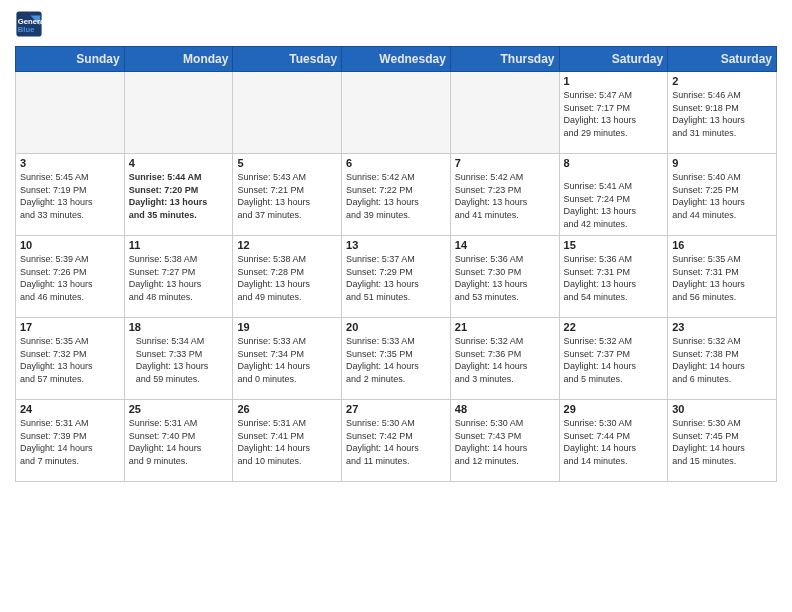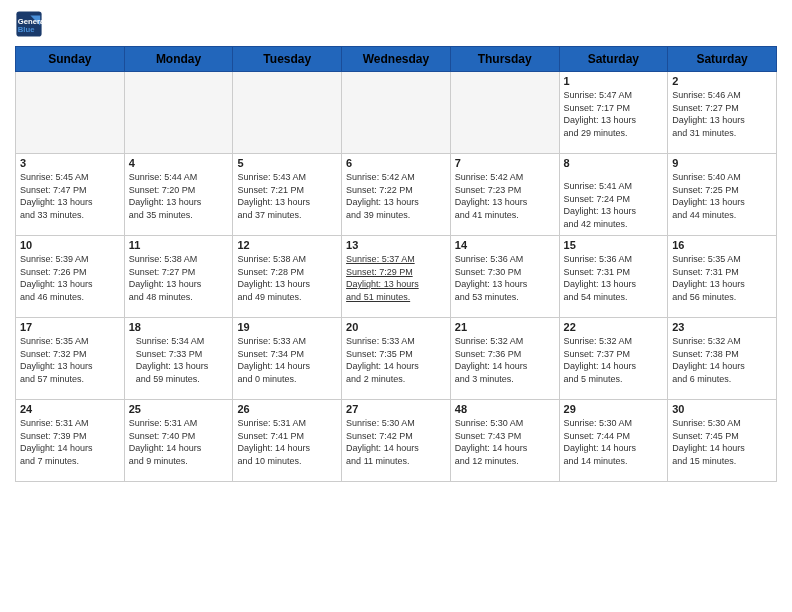--- a/index.html
+++ b/index.html
@@ -43,25 +43,25 @@
       font-size: 14px;
       color: #444;
     }
     .calendar {
       width: 100%;
       border-collapse: collapse;
       table-layout: fixed;
     }
     .calendar th {
       background: #2266bb;
-      color: #000000;
+      color: #e5e5e5;
       font-size: 12px;
       font-weight: bold;
       padding: 5px 4px;
-      text-align: center;
+      text-align: right;
       border: 1px solid #1a4d99;
     }
     .calendar td {
       border: 1px solid #ccc;
       vertical-align: top;
       padding: 3px 4px;
       font-size: 9.5px;
       color: #333;
       height: 82px;
       background: #fff;
@@ -126,36 +126,36 @@
           <td>
             <span class="day-number">1</span>
             <div class="day-info" style="white-space: pre-line;">Sunrise: 5:47 AM
 Sunset: 7:17 PM
 Daylight: 13 hours
 and 29 minutes.</div>
           </td>
           <td>
             <span class="day-number">2</span>
             <div class="day-info" style="white-space: pre-line;">Sunrise: 5:46 AM
-Sunset: 7:27 PM
+Sunset: 9:18 PM
 Daylight: 13 hours
 and 31 minutes.</div>
           </td>
         </tr>
         <tr>
           <td>
             <span class="day-number">3</span>
             <div class="day-info" style="white-space: pre-line;">Sunrise: 5:45 AM
-Sunset: 7:47 PM
+Sunset: 7:19 PM
 Daylight: 13 hours
 and 33 minutes.</div>
           </td>
           <td>
             <span class="day-number">4</span>
-            <div class="day-info" style="white-space: pre-line;">Sunrise: 5:44 AM
+            <div class="day-info" style="white-space: pre-line; font-weight: bold;">Sunrise: 5:44 AM
 Sunset: 7:20 PM
 Daylight: 13 hours
 and 35 minutes.</div>
           </td>
           <td>
             <span class="day-number">5</span>
             <div class="day-info" style="white-space: pre-line;">Sunrise: 5:43 AM
 Sunset: 7:21 PM
 Daylight: 13 hours
 and 37 minutes.</div>
@@ -206,21 +206,21 @@
           </td>
           <td>
             <span class="day-number">12</span>
             <div class="day-info" style="white-space: pre-line;">Sunrise: 5:38 AM
 Sunset: 7:28 PM
 Daylight: 13 hours
 and 49 minutes.</div>
           </td>
           <td>
             <span class="day-number">13</span>
-            <div class="day-info" style="white-space: pre-line; text-decoration: underline;">Sunrise: 5:37 AM
+            <div class="day-info" style="white-space: pre-line;">Sunrise: 5:37 AM
 Sunset: 7:29 PM
 Daylight: 13 hours
 and 51 minutes.</div>
           </td>
           <td>
             <span class="day-number">14</span>
             <div class="day-info" style="white-space: pre-line;">Sunrise: 5:36 AM
 Sunset: 7:30 PM
 Daylight: 13 hours
 and 53 minutes.</div>

